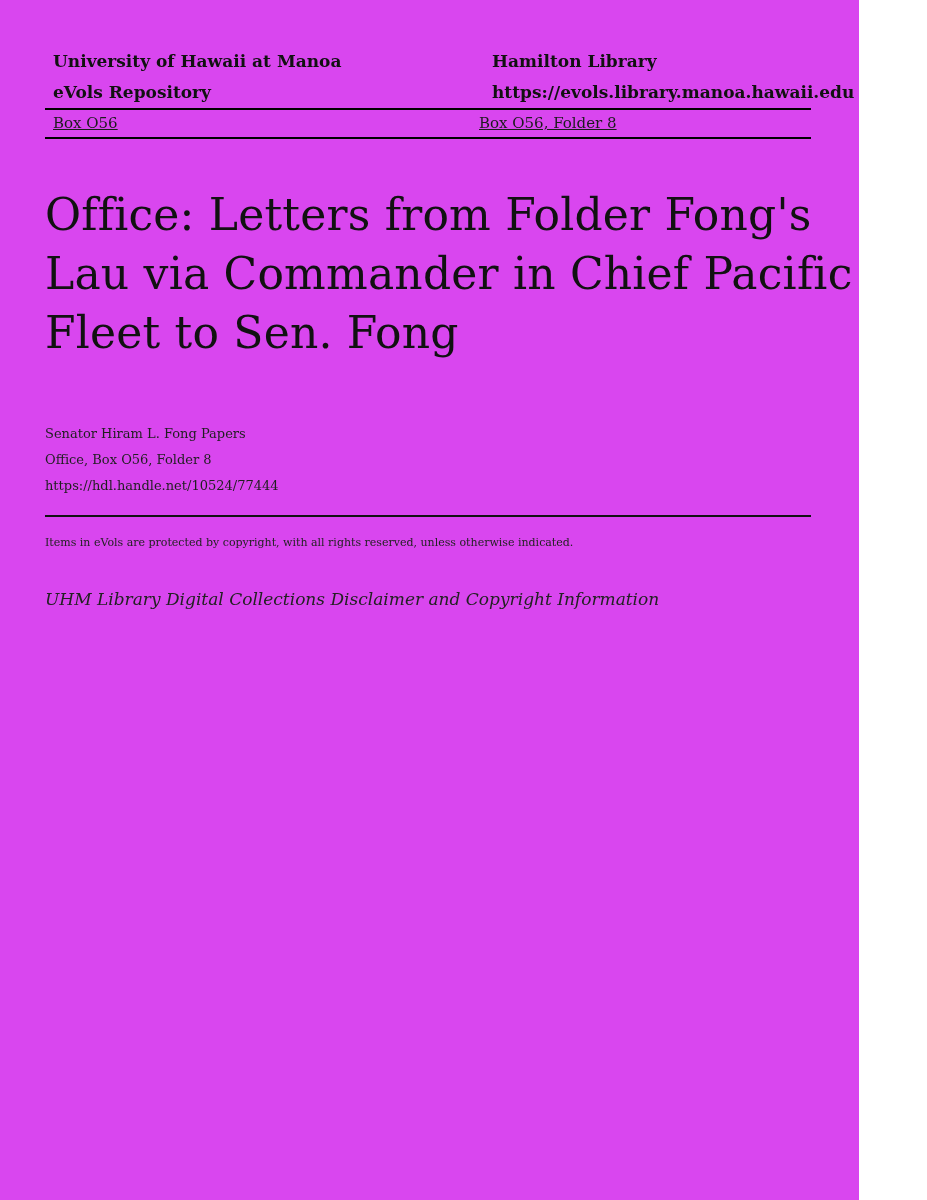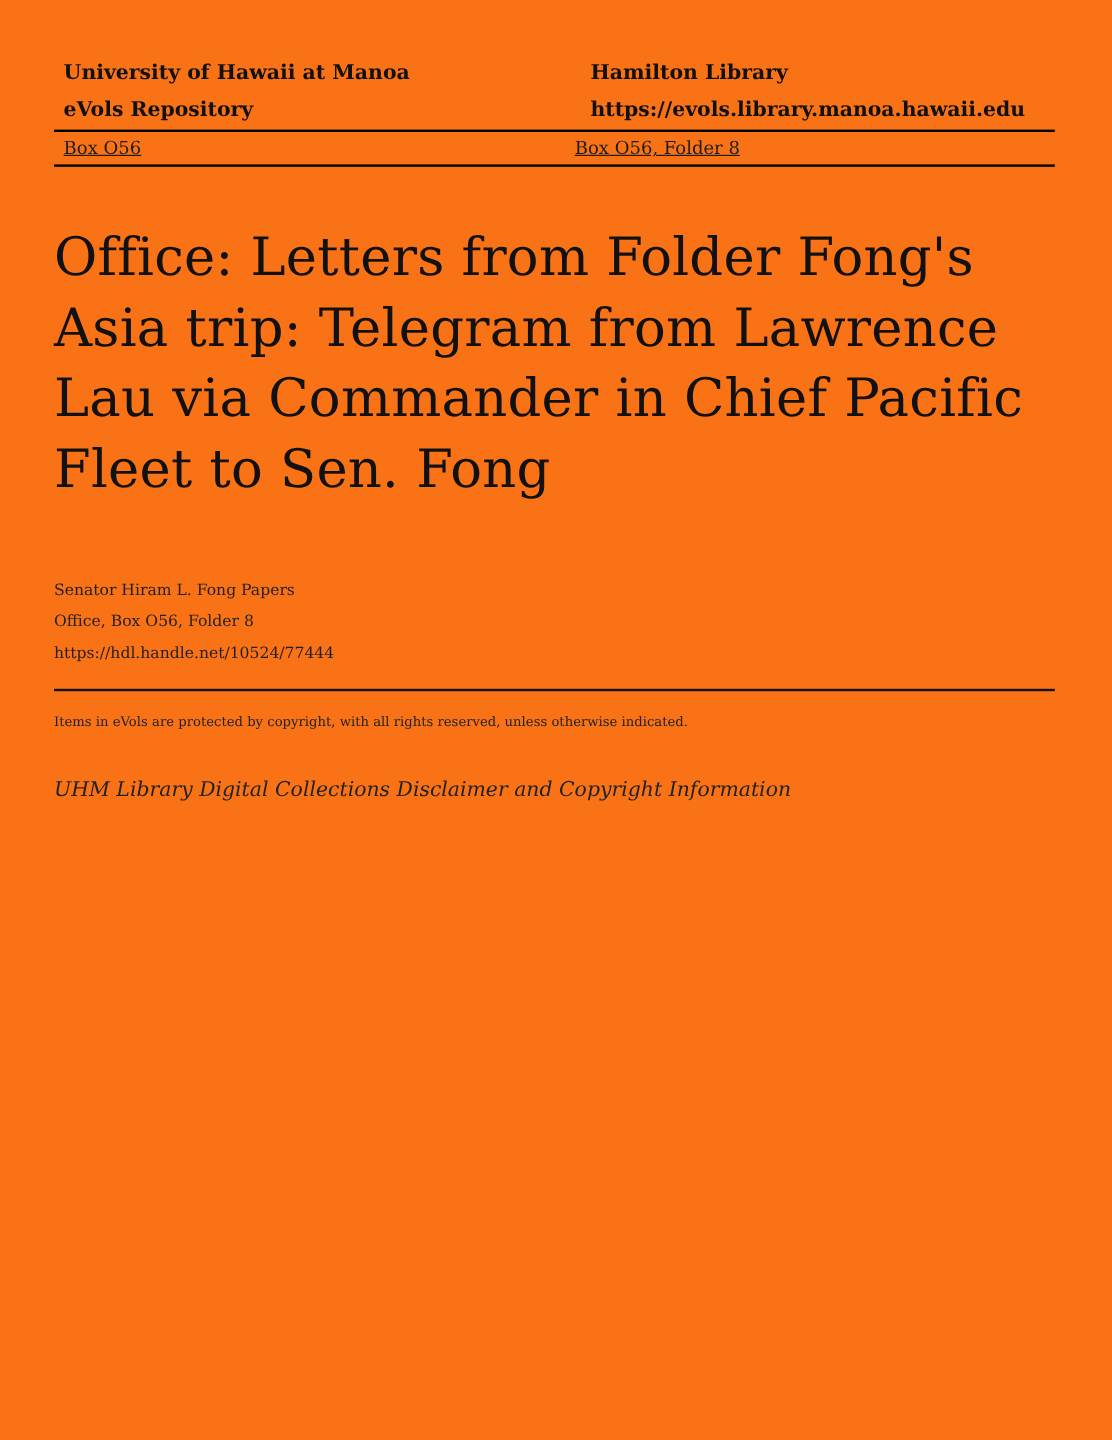--- a/index.html
+++ b/index.html
@@ -1,21 +1,21 @@
 <!DOCTYPE html>
 <html><head>
 <meta charset="utf-8">
 <style>
   * { box-sizing: border-box; }
   html, body { margin: 0; padding: 0; background: #ffffff; }
   .page {
     position: relative;
-    width: 927px;
+    width: 859px;
     height: 1200px;
-    background: #f97316;
+    background: #d946ef;
     font-family: "DejaVu Serif", serif;
     color: #1a1a1a;
     padding: 46px 48px 0 45px;
     overflow: hidden;
   }
 
   
   .header-main {
     display: flex;
     border-bottom: 2px solid #000;
@@ -100,21 +100,20 @@
     </div>
 
     <div class="header-box">
       <div class="hb-cell left">Box O56</div>
       <div class="hb-cell right">Box O56, Folder 8</div>
     </div>
   </header>
 
   <h1 class="title">
     <span class="title-line">Office: Letters from Folder Fong's</span>
-    <span class="title-line">Asia trip: Telegram from Lawrence</span>
     <span class="title-line">Lau via Commander in Chief Pacific</span>
     <span class="title-line">Fleet to Sen. Fong</span>
   </h1>
 
   <div class="meta">
     <span class="meta-line">Senator Hiram L. Fong Papers</span>
     <span class="meta-line">Office, Box O56, Folder 8</span>
     <span class="meta-line">https://hdl.handle.net/10524/77444</span>
   </div>
 

